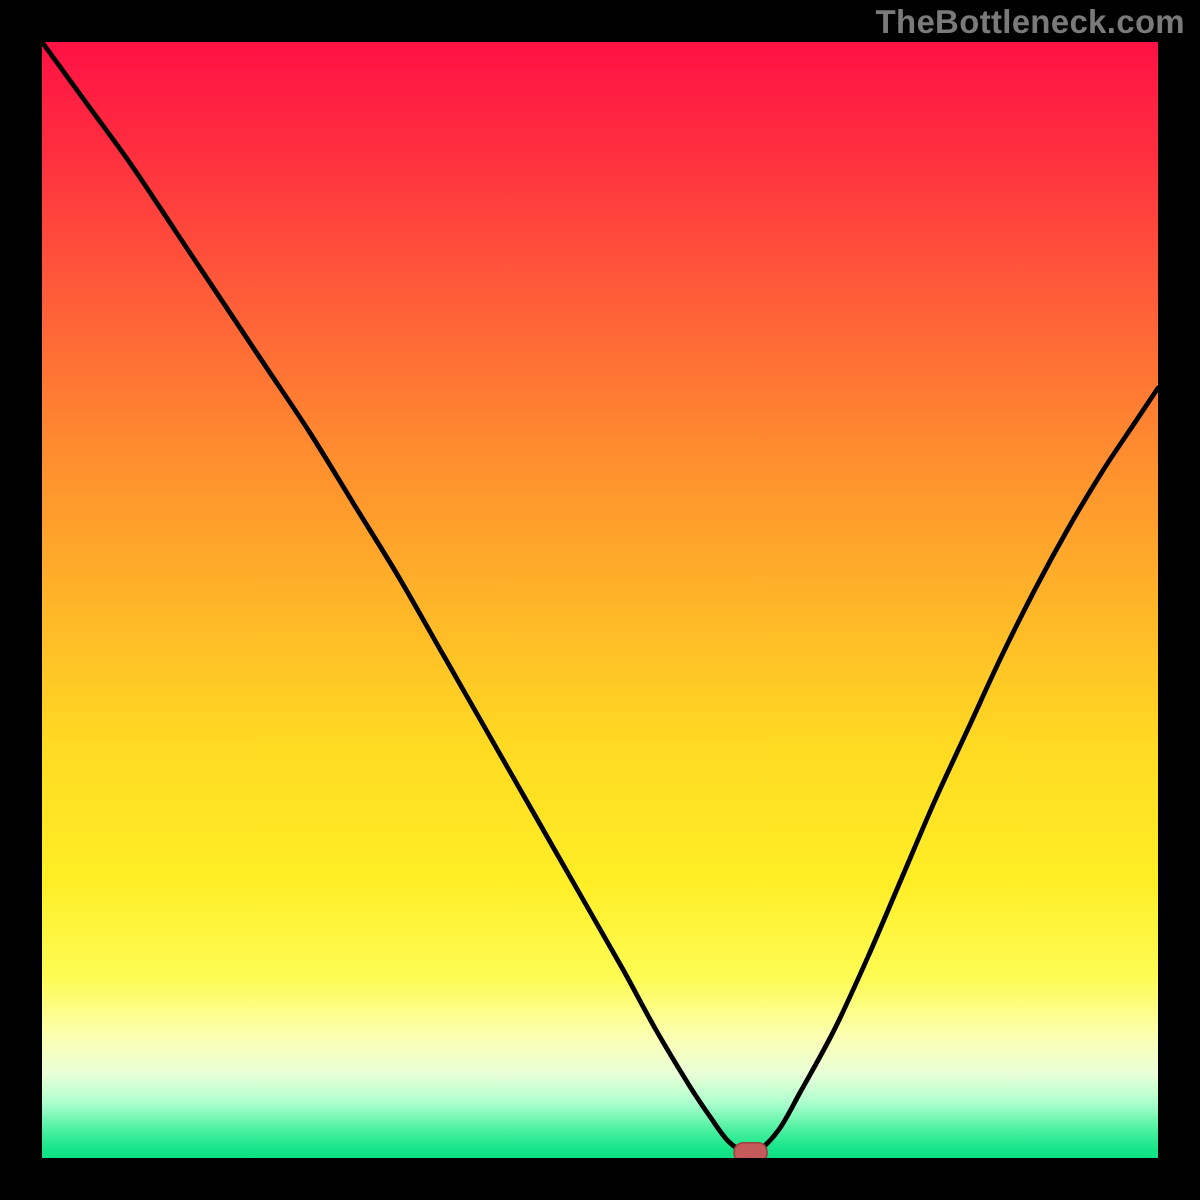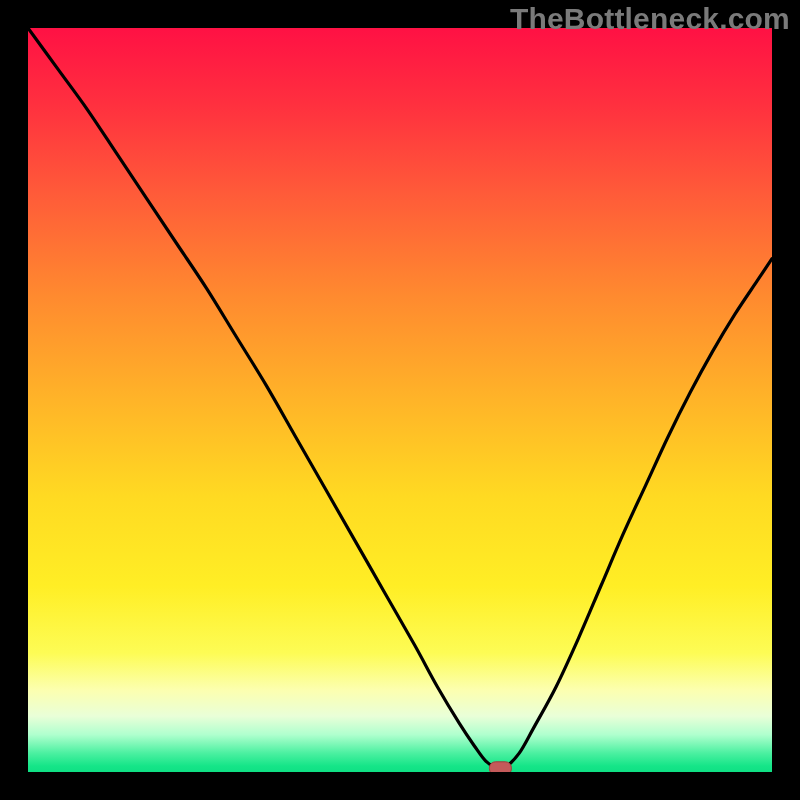--- a/index.html
+++ b/index.html
@@ -14,21 +14,21 @@
     position: relative;
     width: 800px;
     height: 800px;
     background: #000;
   }
   .watermark {
     position: absolute;
     top: 2px;
     right: 10px;
     font-family: Arial, Helvetica, sans-serif;
-    font-size: 30px;
+    font-size: 22px;
     font-weight: bold;
     color: #7a7a7a;
     letter-spacing: 0.2px;
     z-index: 5;
   }
   svg.plot {
     position: absolute;
     left: 0;
     top: 0;
     width: 800px;

